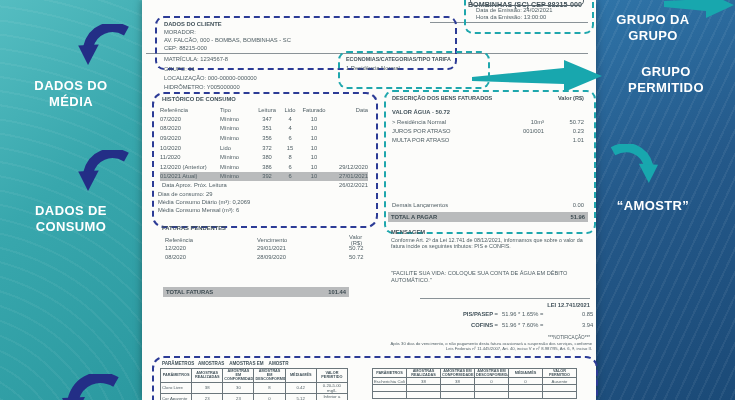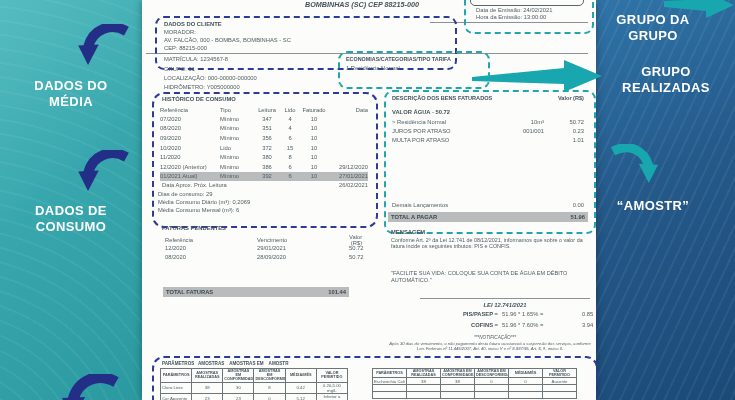--- a/index.html
+++ b/index.html
@@ -18,21 +18,21 @@
     box-shadow:0 0 8px rgba(0,0,0,.35);}
   
   .lbl{position:absolute;color:#fff;font-weight:bold;font-size:13px;line-height:16px;
     text-align:center;letter-spacing:.4px;white-space:nowrap;}
   .arrow{position:absolute;}
   
   .t{position:absolute;font-size:5.8px;line-height:7px;color:#4e5d63;white-space:nowrap;}
   .b{font-weight:bold;color:#42525a;}
   .tiny{font-size:4.6px;line-height:5.4px;}
   .wrap{white-space:normal;}
-  .ctr{text-align:center;font-style:italic;}
+  .ctr{text-align:right;}
   .rt{text-align:right;}
   .rule{position:absolute;height:1px;background:#8a9297;}
   .dash-navy{position:absolute;border:2px dashed #2c3b96;border-radius:9px;}
   .dash-teal{position:absolute;border:2px dashed #1fa7ad;border-radius:9px;}
   .graybar{position:absolute;background:#b9bbbc;display:flex;justify-content:space-between;
     align-items:center;font-size:5.8px;font-weight:bold;color:#3c4a50;padding:0 3px;box-sizing:border-box;}
   
   .hgrid>.grow{display:grid;grid-template-columns:60px 34px 26px 20px 28px 1fr;
     align-items:center;height:9.6px;font-size:5.8px;color:#4e5d63;}
   .hgrid .c2,.hgrid .c3,.hgrid .c4{text-align:center;}
@@ -93,21 +93,21 @@
   </svg>
   <div class="lbl" style="left:598px;top:12px;width:110px">
     <div>GRUPO DA</div>
     <div>GRUPO</div>
   </div>
   <svg class="arrow" style="left:472px;top:55px" width="132" height="40" viewBox="0 0 132 40">
     <polygon points="0,22 92,13 92,5 130,21 92,37 92,29 0,26" fill="#18a7ae"></polygon>
   </svg>
   <div class="lbl" style="left:600px;top:64px;width:132px">
     <div>GRUPO</div>
-    <div>REALIZADAS</div>
+    <div>PERMITIDO</div>
   </div>
   <svg class="arrow" style="left:608px;top:144px" width="50" height="48" viewBox="0 0 60 56">
     <path d="M6 8 C24 -2 44 6 49 26" fill="none" stroke="#18a7ae" stroke-width="11"></path>
     <polygon points="37,23 60,24 49,46" fill="#18a7ae"></polygon>
   </svg>
   <div class="lbl" style="left:588px;top:198px;width:130px">“AMOSTR”</div>
 
   <div class="t b ctr" style="left:142px;top:1px;width:440px;font-size:7.2px">BOMBINHAS (SC) CEP 88215-000</div>
 
   <div style="position:absolute;left:470px;top:-16px;width:112px;height:20px;

